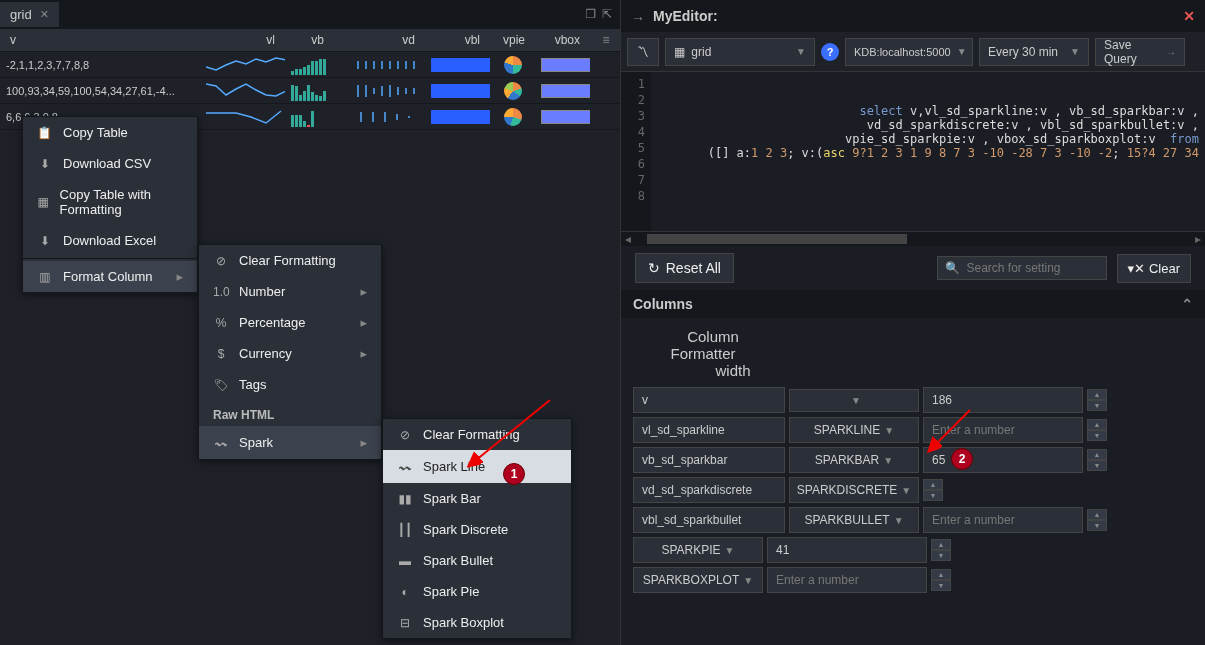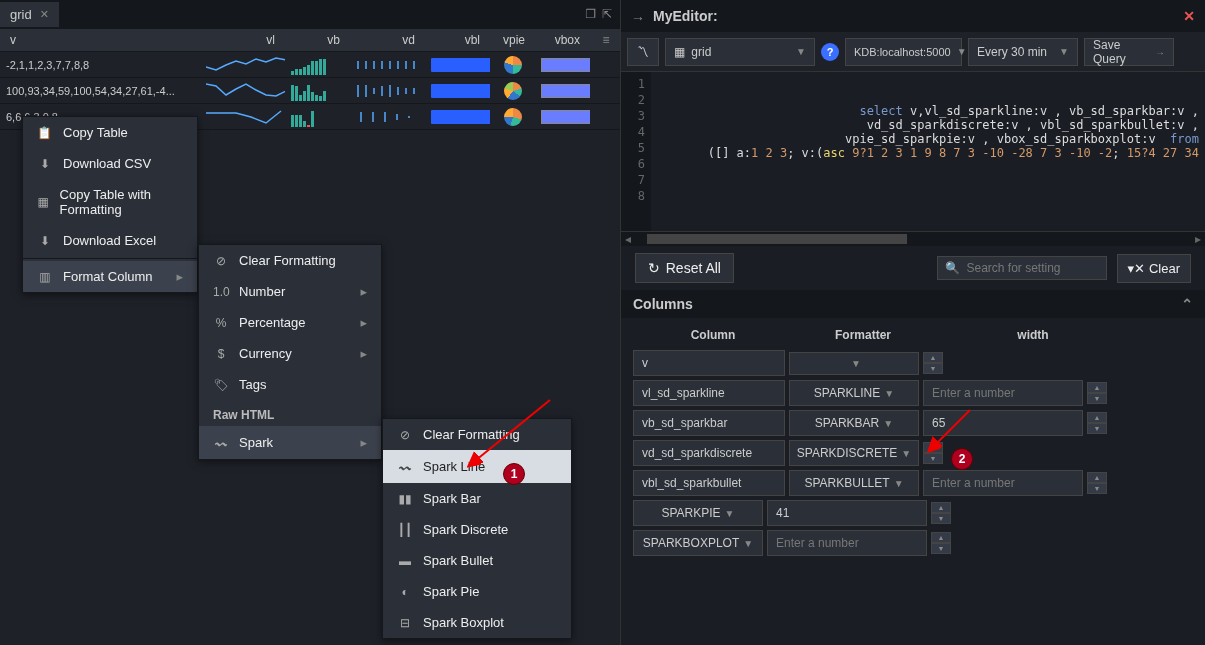--- a/index.html
+++ b/index.html
@@ -19,21 +19,21 @@
 .tabbar { height: 28px; background: #14171c; display: flex; align-items: center; }
 .tab { background: #2a2f38; padding: 5px 10px; display: flex; align-items: center; gap: 8px; font-size: 13px; }
 .tab .close { color: #888; font-size: 11px; }
 .tab-icons { margin-left: auto; display:flex; gap:6px; padding-right:8px; color:#888; }
 
 
 .grid-header { height: 24px; background: #2a2f38; display: flex; align-items: center; border-top:1px solid #14171c; border-bottom:1px solid #14171c; }
 .grid-header .col { padding: 0 10px; font-size: 12px; color:#ccc; }
 .grid-header .c-v { width: 200px; }
 .grid-header .c-vl { width: 85px; text-align:right;}
-.grid-header .c-vb { width: 65px; text-align:right;}
+.grid-header .c-vb { width: 65px; text-align:center;}
 .grid-header .c-vd { width: 75px; text-align:right;}
 .grid-header .c-vbl { width: 65px; text-align:right;}
 .grid-header .c-vpie { width: 45px; text-align:right;}
 .grid-header .c-vbox { width: 55px; text-align:right;}
 .grid-header .hamburger { width: 20px; color:#888; text-align:center; margin-left:auto; margin-right:4px;}
 
 .grid-row { height: 26px; display:flex; align-items:center; border-bottom:1px solid #14171c; background:#1e2128;}
 .grid-row .cell { padding: 0 6px; font-size: 11px; overflow:hidden; white-space:nowrap; }
 .grid-row .c-v { width: 200px; }
 .grid-row .spark { width: 85px; height:20px; }
@@ -82,21 +82,21 @@
 
 .settings-bar { height:44px; display:flex; align-items:center; padding:0 14px; gap:10px;}
 .reset-btn { background:#2a2f38; border:1px solid #444; padding:6px 12px; display:flex; align-items:center; gap:6px; font-size:14px; color:#eee;}
 .search-box { margin-left:auto; background:#2a2f38; border:1px solid #444; padding:4px 8px; display:flex; align-items:center; gap:6px; width:170px;}
 .search-box input{ background:transparent; border:none; color:#aaa; font-size:12px; width:100%; outline:none;}
 .clear-btn { background:#2a2f38; border:1px solid #444; padding:6px 10px; display:flex; align-items:center; gap:4px; font-size:13px; color:#eee;}
 
 .section-hdr { background:#14171c; padding:6px 12px; font-size:14px; display:flex; align-items:center; font-weight:bold;}
 .section-hdr .caret2{ margin-left:auto; color:#888;}
 .cols-table { padding: 6px 12px;}
-.cols-head { display:flex; font-weight:bold; padding:4px 0 8px 0; font-size:12px;}
+.cols-head { display:flex; font-weight:normal; padding:4px 0 8px 0; font-size:15px;flex-direction:column;}
 .cols-head .ch-col { width:160px; text-align:center;}
 .cols-head .ch-fmt { width:140px; text-align:center;}
 .cols-head .ch-w { width:200px; text-align:center;}
 .col-row { display:flex; align-items:center; gap:4px; margin-bottom:4px;}
 .col-row .inp { background:#2a2f38; border:1px solid #444; padding:5px 8px; font-size:12px; color:#ccc;}
 .col-row .col-name{ width:152px;}
 .col-row .col-fmt { width:130px; display:flex; align-items:center; justify-content:center; gap:4px;}
 .col-row .col-fmt .caret{color:#888; font-size:10px;}
 .col-row .col-width{ width:160px;}
 .col-row .spin { width:20px; display:flex; flex-direction:column;}
@@ -347,21 +347,21 @@
   </div>
 
   <div class="rp-toolbar">
     <div class="btn-ic">〽</div>
     <div class="dd" style="width:150px">
         <span>▦</span>
         <span>grid</span>
         <span class="caret">▼</span>
       </div>
     <div class="help">?</div>
-    <div class="dd" style="width:117px;font-size:11px">
+    <div class="dd" style="width:128px;font-size:11px">
         <span>KDB:localhost:5000</span>
         <span class="caret">▼</span>
       </div>
     <div class="dd" style="width:110px">
         <span>Every 30 min</span>
         <span class="caret">▼</span>
       </div>
     <div class="dd" style="width:90px">
         <span>Save Query</span>
         <span class="caret">→</span>
@@ -421,20 +421,21 @@
       <div class="ch-fmt">Formatter</div>
       <div class="ch-w">width</div>
     </div>
     <div id="col-rows">
         <div class="col-row">
           <div class="inp col-name">v</div>
           <div class="inp col-fmt">
             <span></span>
             <span class="caret">▼</span>
           </div>
+          <input class="inp col-width" value="186" placeholder="Enter a number" style="">
           <div class="spin">
             <div class="s">▲</div>
             <div class="s">▼</div>
           </div>
         </div>
         <div class="col-row">
           <div class="inp col-name">vl_sd_sparkline</div>
           <div class="inp col-fmt">
             <span>SPARKLINE</span>
             <span class="caret">▼</span>

